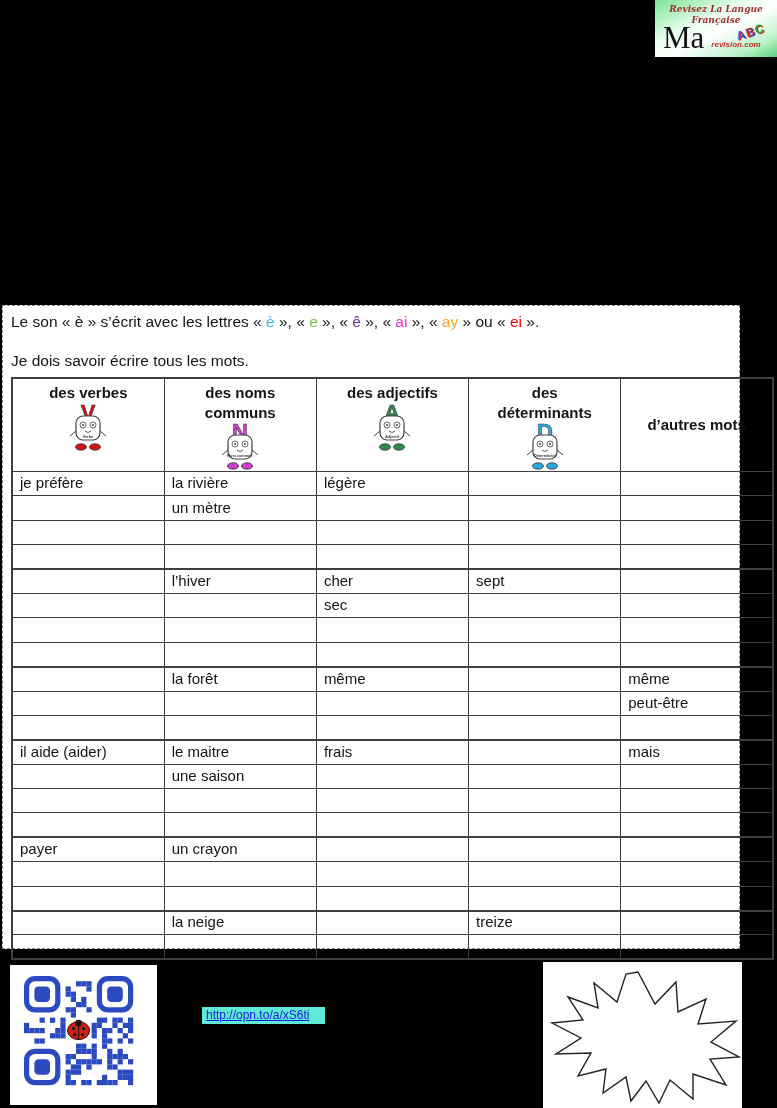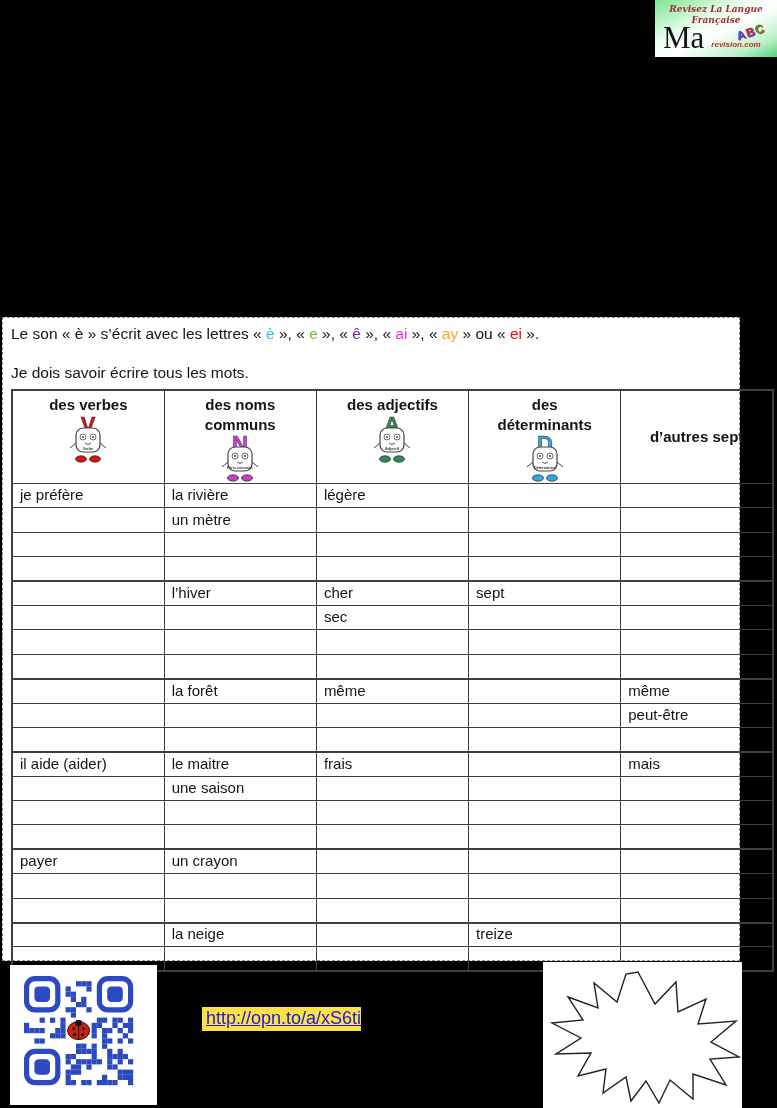--- a/index.html
+++ b/index.html
@@ -21,21 +21,21 @@
   .logo-row{display:flex;align-items:flex-start;margin-left:8px;margin-top:1px;}
   .logo-ma{font-family:"Liberation Serif",serif;font-size:31px;line-height:26px;color:#141414;}
   .logo-right{display:flex;flex-direction:column;margin-left:6px;}
   .logo-abc{font-weight:bold;font-size:12px;transform:rotate(-18deg);margin-left:26px;letter-spacing:1px;}
   .logo-abc .a{color:#2b52e0;text-shadow:1px 1px 0 #d03030;}
   .logo-abc .b{color:#d42a1a;text-shadow:1px 1px 0 #2b52e0;}
   .logo-abc .c{color:#2fa33a;text-shadow:1px 1px 0 #d42a1a;}
   .logo-site{font-style:italic;font-size:8px;color:#c03022;margin-top:1px;margin-left:1px;font-weight:bold;}
   
   .sheet{
-    position:absolute;left:2px;top:317px;width:738px;height:644px;
+    position:absolute;left:2px;top:305px;width:738px;height:644px;
     background:#fff;border:1px dashed #8a8a8a;box-sizing:border-box;
     padding:7px 6px 0 8px;color:#111;
   }
   .intro-line{font-size:15.5px;color:#141414;white-space:nowrap;}
   .intro-line + .intro-line{margin-top:21px;}
   
   table.words{
     border-collapse:collapse;table-layout:fixed;width:763px;margin-top:7px;
     border:2px solid #3f3f3f;
   }
@@ -50,22 +50,22 @@
   .th-label{line-height:1.3;}
   .mascot{margin-top:0px;line-height:0;}
   table.words td{
     height:24.4px;font-size:15px;padding:0 2px 2px 7px;vertical-align:middle;
     white-space:nowrap;color:#141414;
   }
   table.words tr.group-start td{border-top:2.5px solid #3f3f3f;margin-top:30px;}
   
   .qr-box{position:absolute;left:10px;top:965px;width:147px;height:140px;background:#fff;}
   .link-chip{
-    position:absolute;left:202px;top:1007px;background:#fde047;padding:1px 0 2px 4px;
-    font-size:18px;
+    position:absolute;left:202px;top:1007px;background:#5eead4;padding:1px 16px 2px 4px;
+    font-size:12px;
   }
   .link-chip a{color:#1a1ae0;text-decoration:underline;cursor:pointer;}
   .burst-box{position:absolute;left:543px;top:962px;width:199px;height:146px;background:#fff;}
 </style>
 </head>
 <body>
 
 <div class="logo">
   <div class="logo-top">Revisez La Langue Française</div>
   <div class="logo-row">
@@ -157,21 +157,21 @@
     <circle cx="18" cy="22" r="1" fill="#444"></circle>
                 <circle cx="28" cy="22" r="1" fill="#444"></circle>
     <path d="M20 28 Q23 31 26 28" stroke="#444" stroke-width="0.9" fill="none"></path>
     <text x="23" y="35" font-size="3.8" font-weight="bold" text-anchor="middle" font-family="Liberation Sans, sans-serif" fill="#333">Déterminant</text>
     <ellipse cx="16" cy="44" rx="5.5" ry="3.2" fill="#29abe2" stroke="#333" stroke-width="0.8"></ellipse>
     <ellipse cx="30" cy="44" rx="5.5" ry="3.2" fill="#29abe2" stroke="#333" stroke-width="0.8"></ellipse>
   </svg></div>
           </th>
           <th class="center-v">
             <div class="th-label">
-              <div>d’autres sept</div>
+              <div>d’autres mots</div>
             </div>
           </th>
         </tr>
     </thead>
     <tbody>
         <tr>
           <td>je préfère</td>
           <td>la rivière</td>
           <td>légère</td>
           <td></td>

